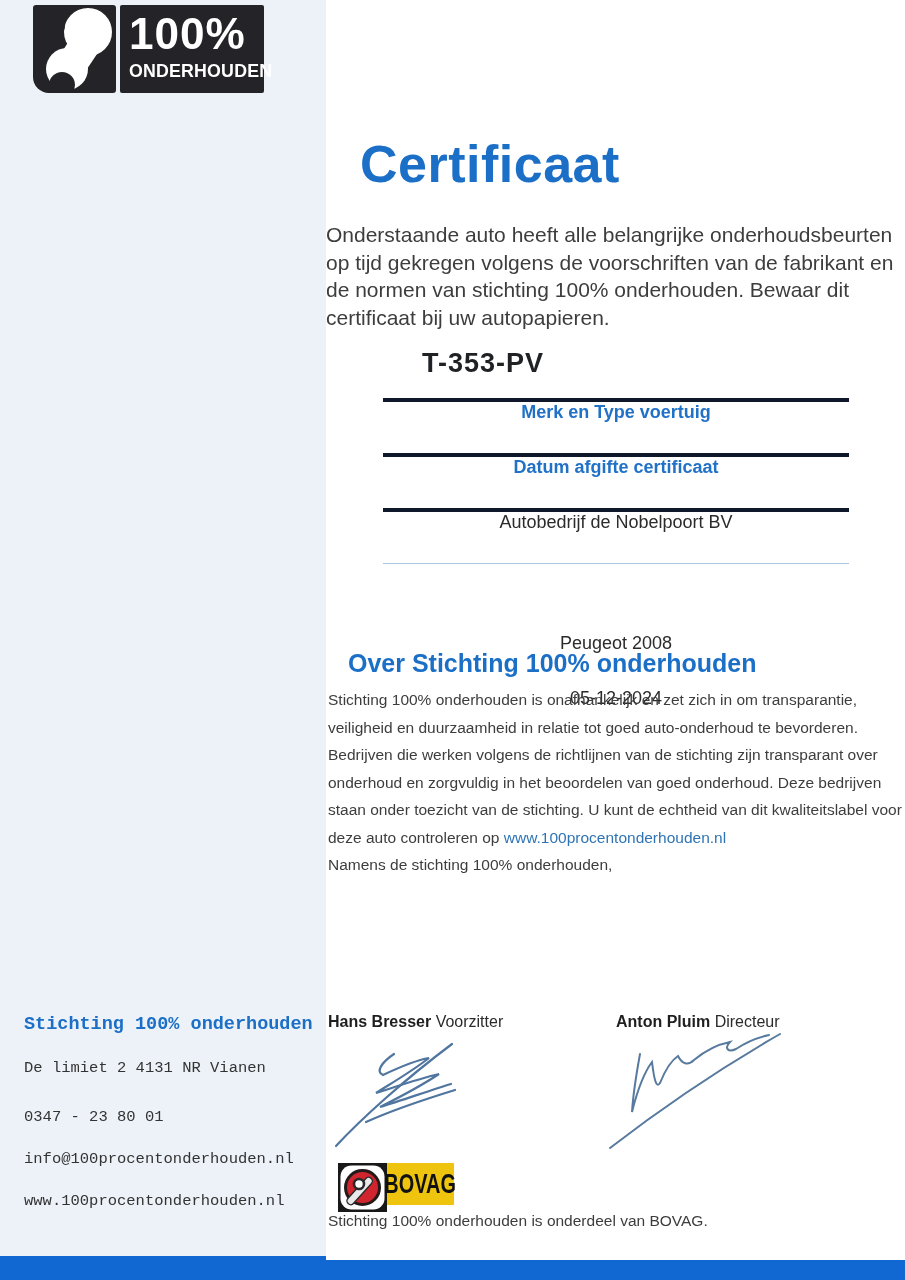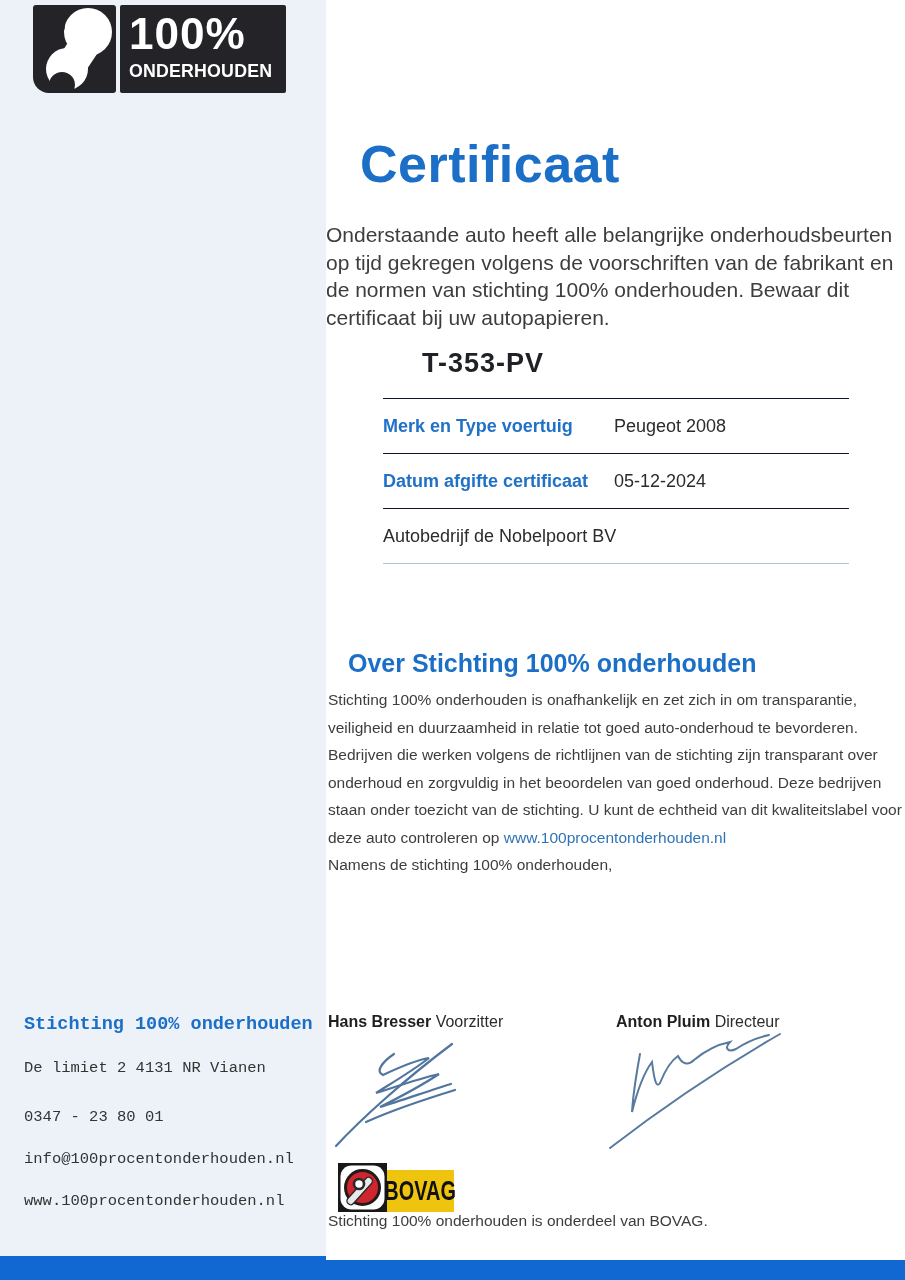--- a/index.html
+++ b/index.html
@@ -4,55 +4,55 @@
 <style>
   * { margin:0; padding:0; box-sizing:border-box; }
   html,body { background:#fff; }
   body { font-family:"Liberation Sans", sans-serif; }
   .page { position:relative; width:905px; height:1280px; background:#ffffff; overflow:hidden; }
 
   
   .sidebar { position:absolute; left:0; top:0; width:326px; height:1280px; background:#edf2f9; }
   .logo { position:absolute; left:33px; top:5px; display:flex; gap:4px; }
   .logo-wrench { width:83px; height:88px; background:#242428; border-radius:3px 3px 3px 16px; }
-  .logo-textblock { width:166px; height:88px; background:#242428; border-radius:2px; color:#fff; padding:6px 9px 0 9px; }
+  .logo-textblock { width:144px; height:88px; background:#242428; border-radius:2px; color:#fff; padding:6px 9px 0 9px; }
   .logo-percent { font-size:45px; font-weight:bold; line-height:46px; letter-spacing:1px; transform:scaleX(0.98); transform-origin:left; }
   .logo-sub { font-size:18.5px; font-weight:bold; letter-spacing:0.2px; margin-top:3px; transform:scaleX(0.96); transform-origin:left; white-space:nowrap; }
 
   .sidebar-footer { position:absolute; left:24px; top:1014px; width:290px;font-family:Liberation Mono, monospace; }
   .org { color:#1b6fc7; font-size:18.5px; font-weight:bold; }
   .addr { color:#333; font-size:15.5px; margin-top:24px; }
   .phone { color:#333; font-size:15.5px; margin-top:31px; }
   .contact-line { color:#333; font-size:15.5px; margin-top:24px; }
 
   
   .main { position:absolute; left:326px; top:0; width:579px; height:1280px; }
   .title { position:absolute; left:34px; top:134px; color:#1b6fc7; font-size:52px; font-weight:bold; letter-spacing:0.5px; }
   .intro { position:absolute; left:0; top:209px; width:576px; color:#3d3d3d; font-size:21px; line-height:27.5px;margin-top:12px; }
   .plate { position:absolute; left:96px; top:348px; color:#1f2125; font-size:27px; font-weight:bold; letter-spacing:1px; }
 
   .details-table { position:absolute; left:57px; top:398px; width:466px; border-bottom:1px solid #aec6de; }
-  .details-row { display:flex; align-items:center; height:55px; border-top:1px solid #0f172a; }
+  .details-row { display:flex; align-items:center; height:55px; border-top:4px solid #0f172a;flex-direction:column; }
   .details-label { flex:0 0 231px; color:#2171c7; font-size:18px; font-weight:bold; }
   .details-value { color:#2b2b2b; font-size:18px; }
 
   .about-heading { position:absolute; left:22px; top:649px; color:#1b6fc7; font-size:25px; font-weight:bold; }
   .about-body { position:absolute; left:2px; top:686px; width:578px; color:#3d3d3d; font-size:15.5px; line-height:27.5px; }
   .about-link { color:#2e74b5; text-decoration:none; cursor:pointer; }
   .about-closing { display:block; }
 
   .sig-caption { position:absolute; top:1013px; font-size:16px; color:#2b2b2b;text-align:center; }
   .sig-caption .sig-name { font-weight:bold; color:#1f1f1f; }
   .sig-hans-caption { left:2px; }
   .sig-anton-caption { left:290px; }
   .sig-svg { position:absolute; }
   .sig-hans-svg { left:6px; top:1032px; }
   .sig-anton-svg { left:276px; top:1026px; }
 
-  .bovag { position:absolute; left:12px; top:1163px; display:flex; align-items:flex-end; }
+  .bovag { position:absolute; left:12px; top:1163px; display:flex; align-items:flex-start; }
   .bovag-badge { width:49px; height:49px; background:#181818; position:relative; }
   .bovag-word { width:67px; height:42px; background:#eec40e; color:#111; display:flex; align-items:center; justify-content:center; }
   .bovag-word span { font-weight:bold; font-size:24px; transform:scale(0.83,1.18); letter-spacing:0; }
   .bovag-note { position:absolute; left:2px; top:1212px; width:560px; color:#3d3d3d; font-size:15.5px; }
 
   
   .bottom-bar-left { position:absolute; left:0; top:1256px; width:326px; height:24px; background:#1268d2; }
   .bottom-bar-right { position:absolute; left:326px; top:1260px; width:579px; height:20px; background:#1268d2; }
 </style>
 </head>

